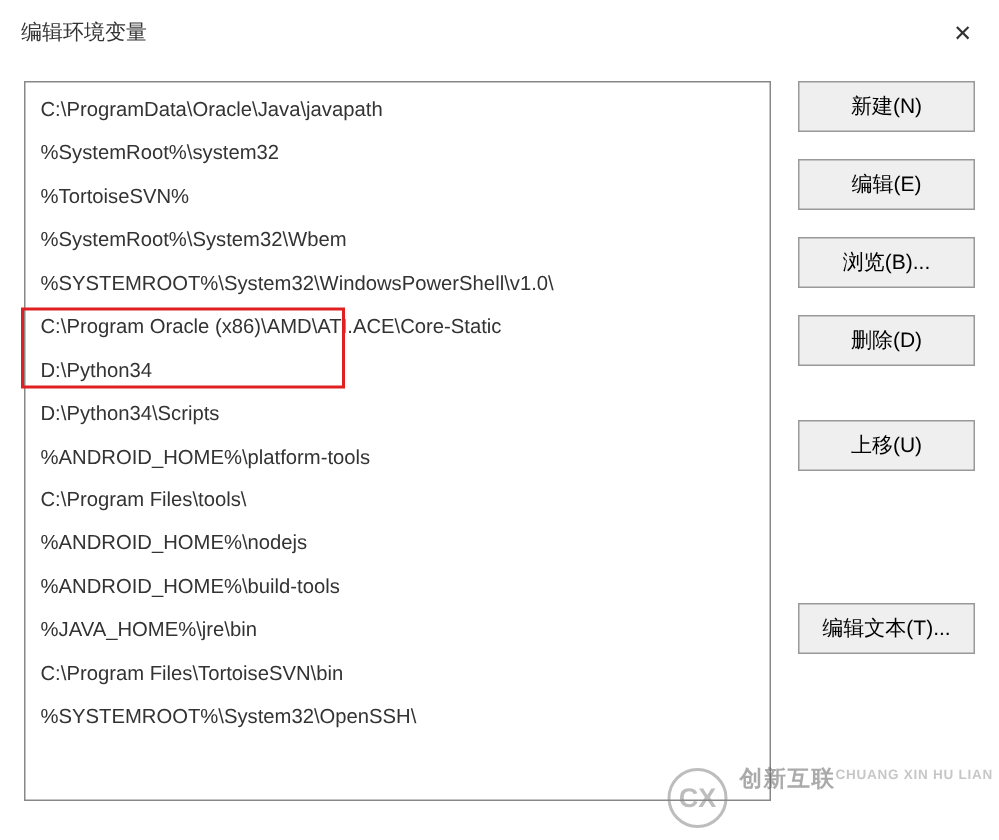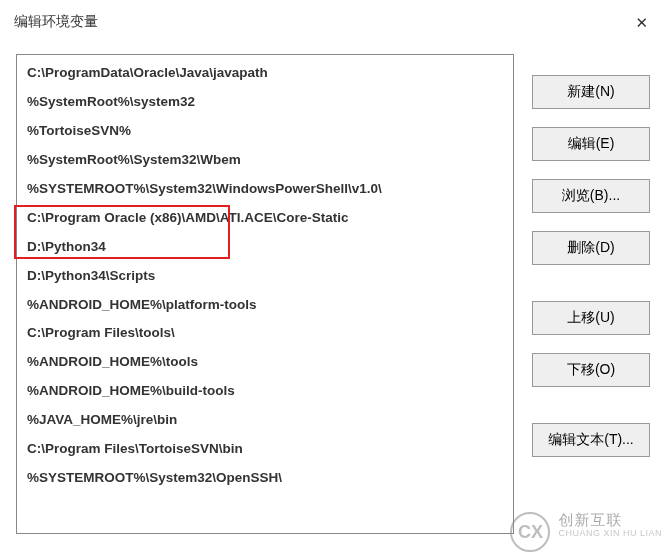--- a/index.html
+++ b/index.html
@@ -37,21 +37,20 @@
     bottom: 0;
     display: flex;
     gap: 18px;
   }
   .listbox {
     flex: 1;
     border: 1px solid #888;
     height: 480px;
     position: relative;
     background: #fff;
-    font-weight: bold;
   }
   .list-inner {
     padding: 4px 0;
   }
   .list-item {
     padding: 3px 10px;
     font-size: 13.5px;
     line-height: 1.7;
     white-space: nowrap;
     overflow: hidden;
@@ -64,21 +63,20 @@
     left: -3px;
     top: 150px;
     width: 216px;
     height: 54px;
   }
   .btn-col {
     width: 118px;
     display: flex;
     flex-direction: column;
     position: relative;
-    margin-top: 21px;
   }
   .btn {
     width: 118px;
     height: 34px;
     border: 1px solid #999;
     background: #efefef;
     font-size: 14px;
     font-family: inherit;
     display: flex;
     align-items: center;
@@ -102,21 +100,21 @@
     border: 2px solid #888;
     border-radius: 50%;
     position: relative;
     display: flex;
     align-items: center;
     justify-content: center;
     font-weight: bold;
     font-size: 18px;
     color: #888;
   }
-  .wm-text { display:flex; flex-direction:column; line-height:1.1; }
+  .wm-text { display:flex; flex-direction:row; line-height:1.1;font-weight:bold; }
   .wm-cn { font-size:15px; color:#666; letter-spacing:1px; }
   .wm-py { font-size:9px; color:#999; letter-spacing:0.5px; }
 </style>
 </head>
 <body>
 
 <div class="titlebar">
   <span>编辑环境变量</span>
   <span class="close-icon">✕</span>
 </div>
@@ -128,36 +126,35 @@
       <div class="list-item">C:\ProgramData\Oracle\Java\javapath</div>
       <div class="list-item">%SystemRoot%\system32</div>
       <div class="list-item">%TortoiseSVN%</div>
       <div class="list-item">%SystemRoot%\System32\Wbem</div>
       <div class="list-item">%SYSTEMROOT%\System32\WindowsPowerShell\v1.0\</div>
       <div class="list-item">C:\Program Oracle (x86)\AMD\ATI.ACE\Core-Static</div>
       <div class="list-item">D:\Python34</div>
       <div class="list-item">D:\Python34\Scripts</div>
       <div class="list-item">%ANDROID_HOME%\platform-tools</div>
       <div class="list-item">C:\Program Files\tools\</div>
-      <div class="list-item">%ANDROID_HOME%\tools</div>
+      <div class="list-item">%ANDROID_HOME%\nodejs</div>
       <div class="list-item">%ANDROID_HOME%\build-tools</div>
       <div class="list-item">%JAVA_HOME%\jre\bin</div>
       <div class="list-item">C:\Program Files\TortoiseSVN\bin</div>
       <div class="list-item">%SYSTEMROOT%\System32\OpenSSH\</div>
     </div>
     <div class="highlight-box"></div>
   </div>
 
   <div class="btn-col">
     <button class="btn" style="top:0px">新建(N)</button>
     <button class="btn" style="top:52px">编辑(E)</button>
     <button class="btn" style="top:104px">浏览(B)...</button>
     <button class="btn" style="top:156px">删除(D)</button>
     <button class="btn" style="top:226px">上移(U)</button>
-    <button class="btn" style="top:278px">下移(O)</button>
     <button class="btn" style="top:348px">编辑文本(T)...</button>
   </div>
 
 </div>
 
 <div class="watermark">
   <div class="wm-logo">CX</div>
   <div class="wm-text">
     <span class="wm-cn">创新互联</span>
     <span class="wm-py">CHUANG XIN HU LIAN</span>

